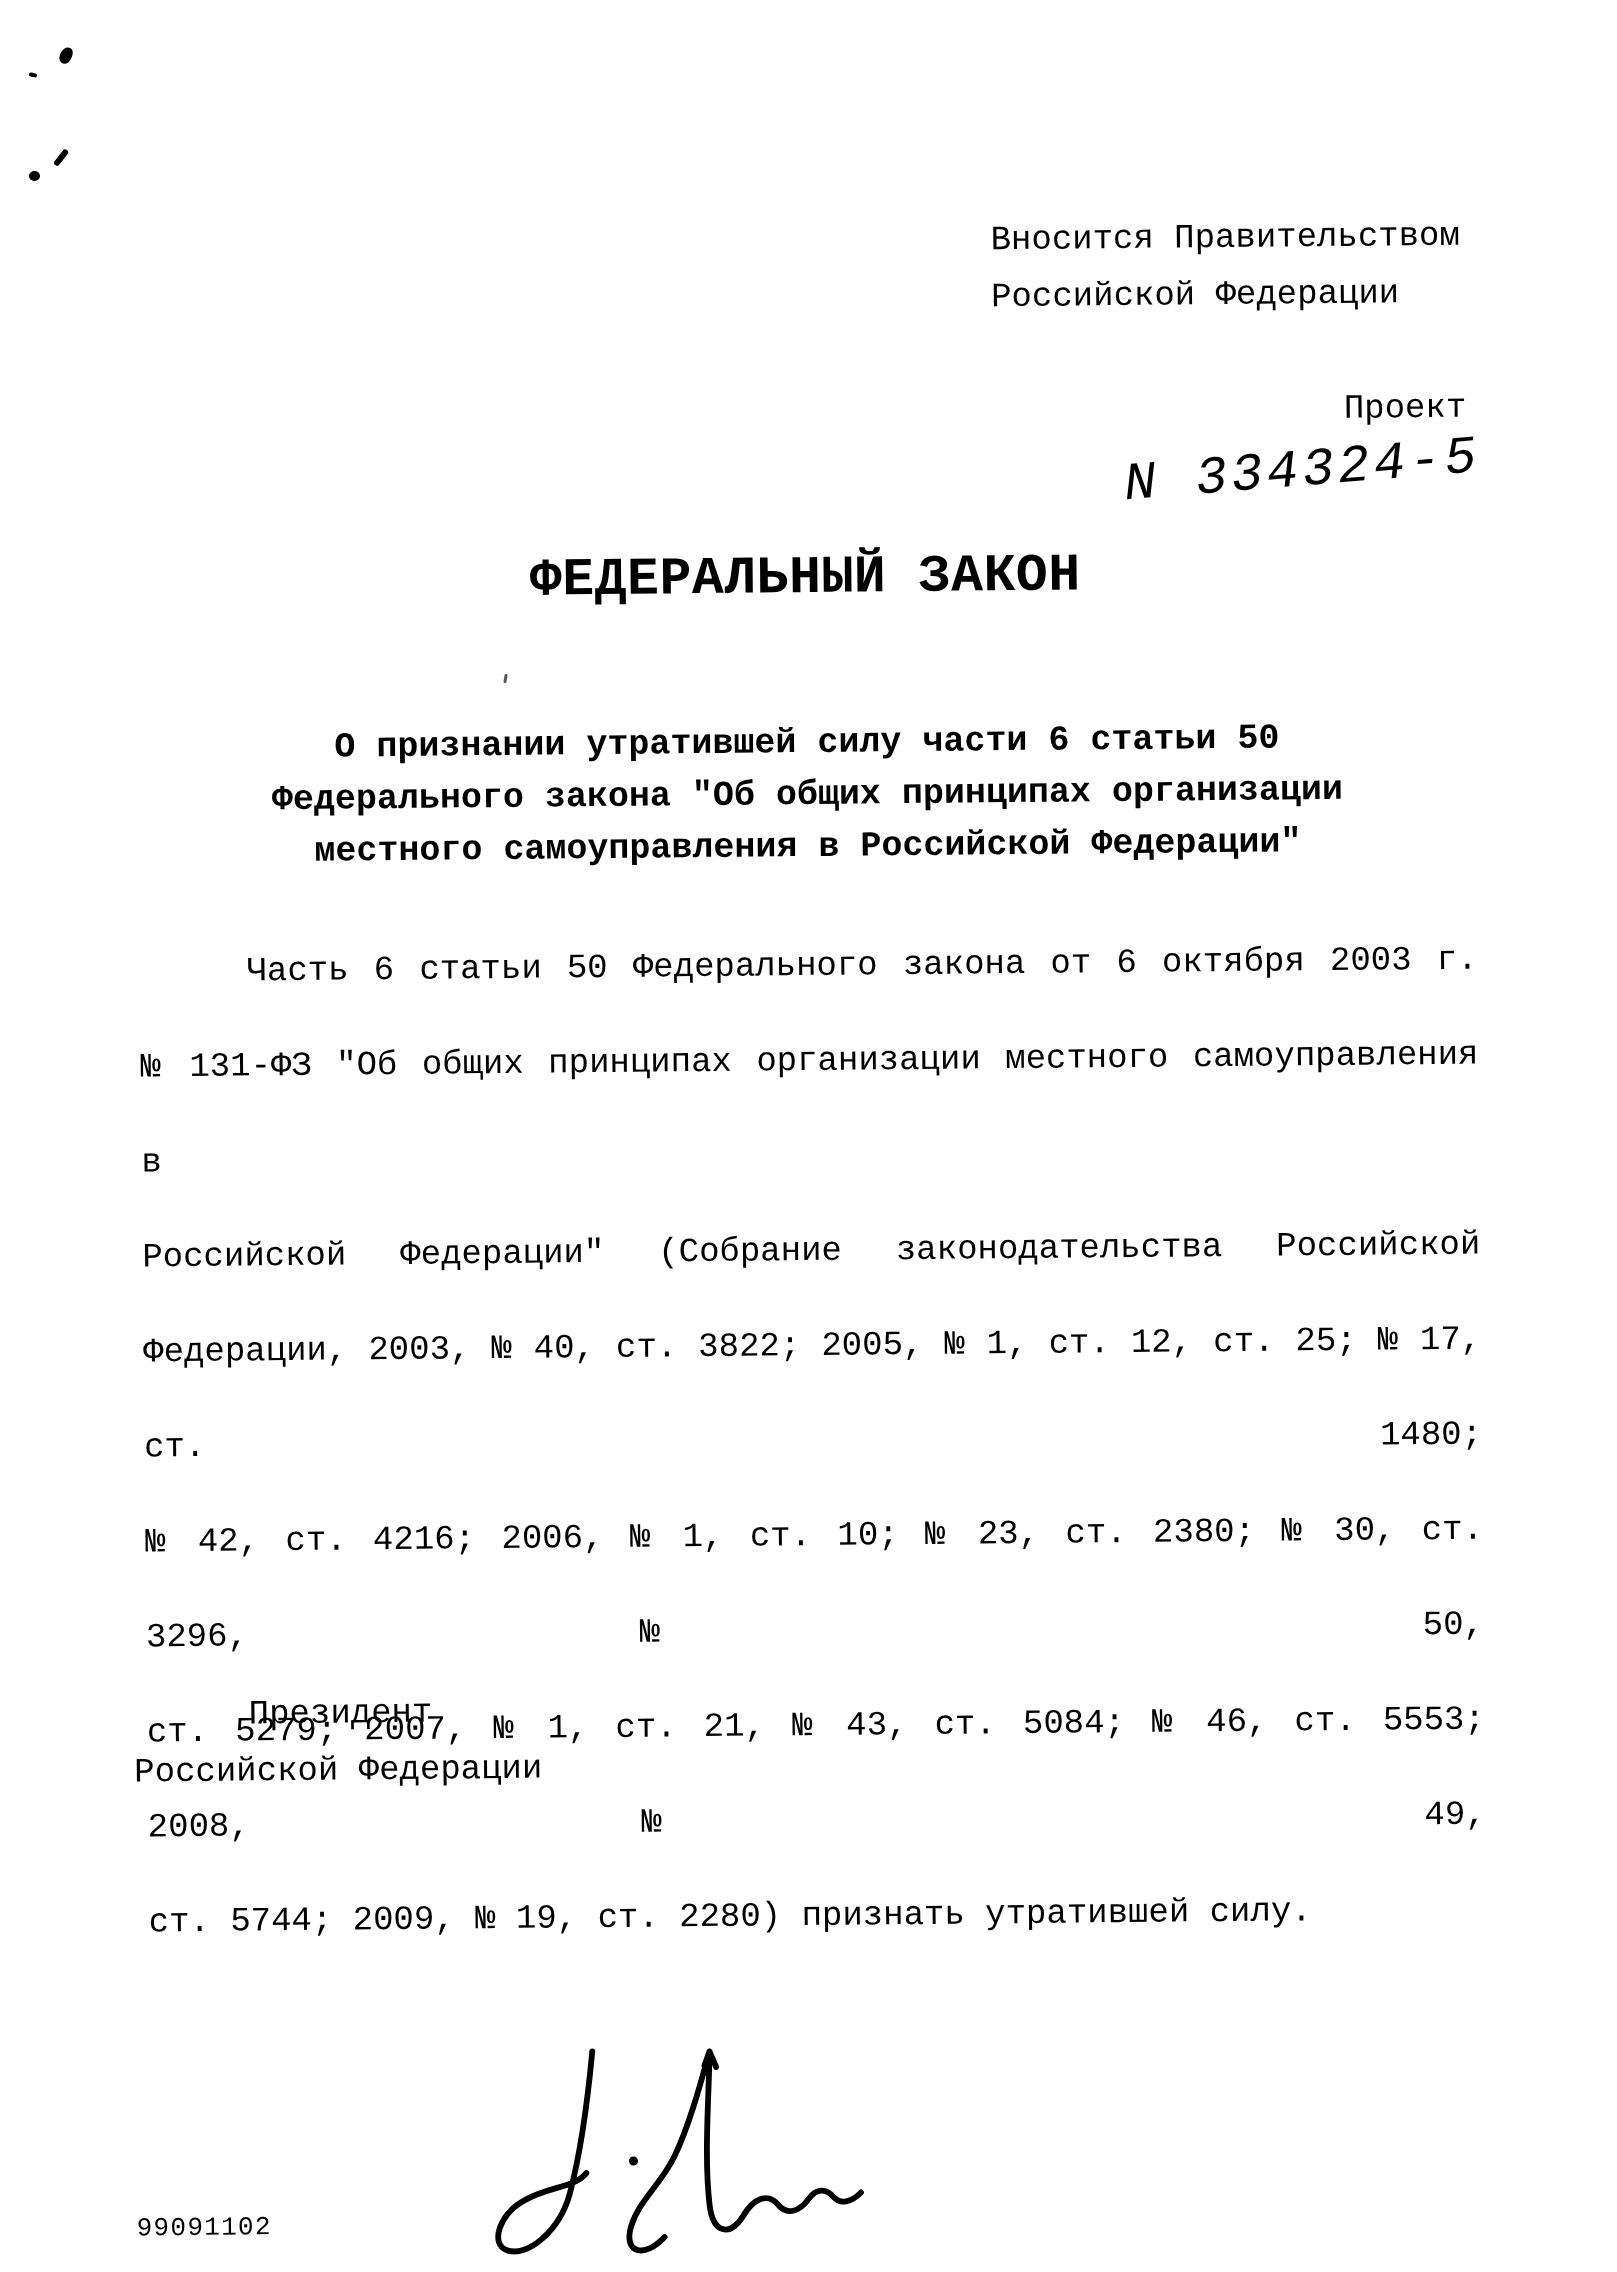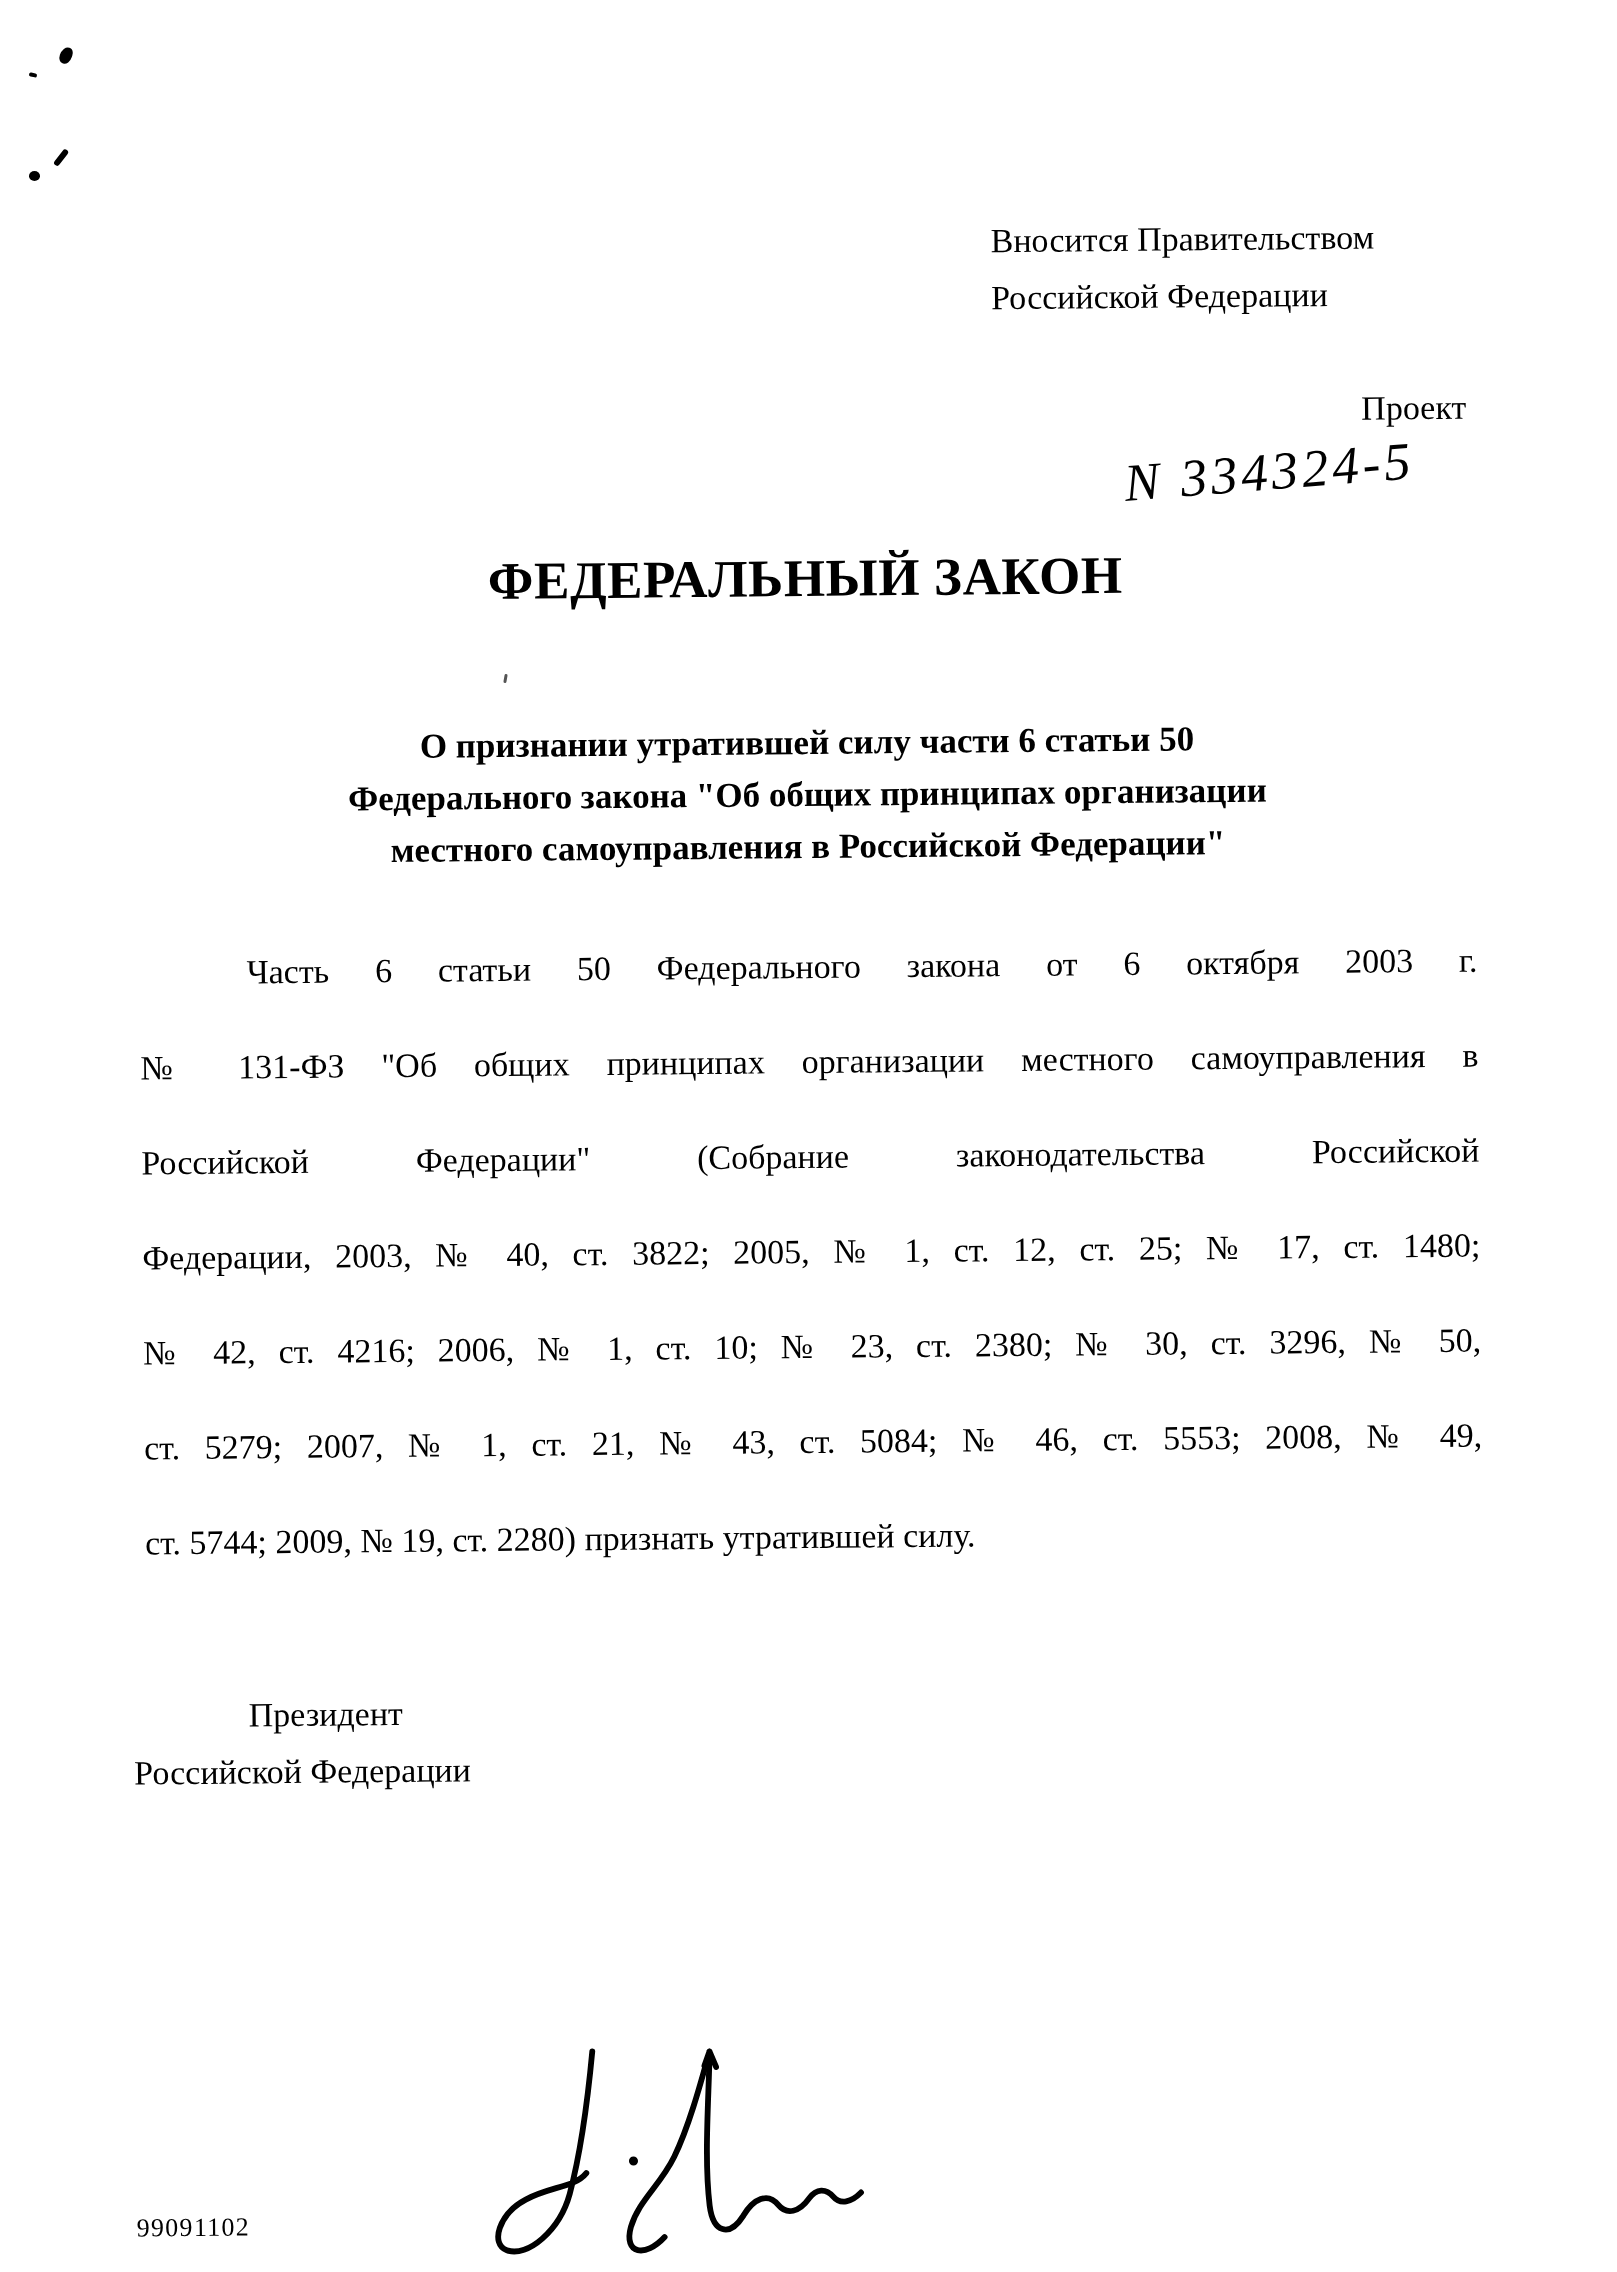--- a/index.html
+++ b/index.html
@@ -1,21 +1,21 @@
 <!DOCTYPE html>
 <html style="font-size:10.4px"><head>
 <meta charset="utf-8">
 <style>
   html, body { margin: 0; padding: 0; background: #e8e8e8; }
   .page {
     position: relative;
     width: 1617px;
     height: 2273px;
     background: #ffffff;
-    font-family: Liberation Serif, serif;
+    font-family: Liberation Mono, monospace;
     color: #000;
     overflow: hidden;
   }
   .skew { position: absolute; inset: 0; transform: rotate(-0.55deg); transform-origin: 50% 40%; }
 
   
   .artifact { position: absolute; background: #000; }
   .a1 { left: 60px;  top: 47px;  width: 11.7px; height: 17px; border-radius: 60% 40% 55% 45%; transform: rotate(18deg); }
   .a2 { left: 28.5px;  top: 73px; width: 8.4px; height: 3.9px;  border-radius: 1.9px; transform: rotate(12deg); }
   .a3 { left: 58px;  top: 148px; width: 5.8px;  height: 19.4px; border-radius: 3.2px; transform: rotate(38deg); }

